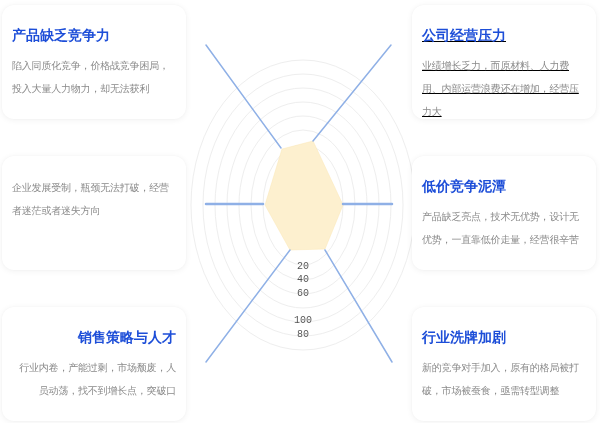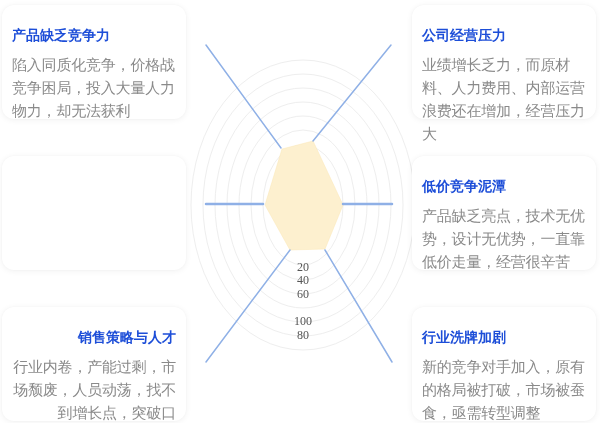--- a/index.html
+++ b/index.html
@@ -26,48 +26,48 @@
     }
     .card .title {
       font-size: 14px;
       font-weight: bold;
       color: #1d4ed8;
       line-height: 20px;
       margin-bottom: 9px;
       white-space: nowrap;
     }
     .card .desc {
-      font-size: 15px;
+      font-size: 10px;
       color: #8a8a8a;
       line-height: 23px;
       letter-spacing: -0.2px;
     }
     #card-0 { left: 2px;   top: 5px; }
     #card-1 { left: 2px;   top: 156px; }
     #card-2 { left: 2px;   top: 307px; text-align: right; }
-    #card-3 { left: 412px; top: 5px; }
+    #card-3 { left: 412px; top: 5px; text-decoration: underline; }
     #card-4 { left: 412px; top: 156px; }
     #card-5 { left: 412px; top: 307px; }
     #radar {
       position: absolute;
       left: 0;
       top: 0;
       width: 600px;
       height: 423px;
       pointer-events: none;
     }
     .ring-label {
       position: absolute;
       width: 30px;
       margin-left: -15px;
       text-align: center;
-      font-size: 12px;
+      font-size: 10px;
       color: #555555;
       line-height: 10px;
-      font-family: Liberation Serif, serif;
+      font-family: Liberation Mono, monospace;
     }
   </style>
 </head>
 <body>
 
 <svg id="radar" viewBox="0 0 600 423" xmlns="http://www.w3.org/2000/svg">
   <g fill="none" stroke="#eeeeee" stroke-width="1">
     <ellipse cx="303" cy="205" rx="40" ry="60"></ellipse>
     <ellipse cx="303" cy="205" rx="52" ry="75"></ellipse>
     <ellipse cx="303" cy="205" rx="64" ry="89"></ellipse>
@@ -92,20 +92,21 @@
 <div class="ring-label" style="left:303px; top:289px;">60</div>
 <div class="ring-label" style="left:303px; top:302px;margin-top:28px;">80</div>
 <div class="ring-label" style="left:303px; top:316px;">100</div>
 
 <div class="card" id="card-0">
   <div class="title">产品缺乏竞争力</div>
   <div class="desc">陷入同质化竞争，价格战竞争困局，投入大量人力物力，却无法获利</div>
 </div>
 
 <div class="card" id="card-1">
+  <div class="desc">企业发展受制，瓶颈无法打破，经营者迷茫或者迷失方向</div>
 </div>
 
 <div class="card" id="card-2">
   <div class="title">销售策略与人才</div>
   <div class="desc">行业内卷，产能过剩，市场颓废，人员动荡，找不到增长点，突破口</div>
 </div>
 
 <div class="card" id="card-3">
   <div class="title">公司经营压力</div>
   <div class="desc">业绩增长乏力，而原材料、人力费用、内部运营浪费还在增加，经营压力大</div>

